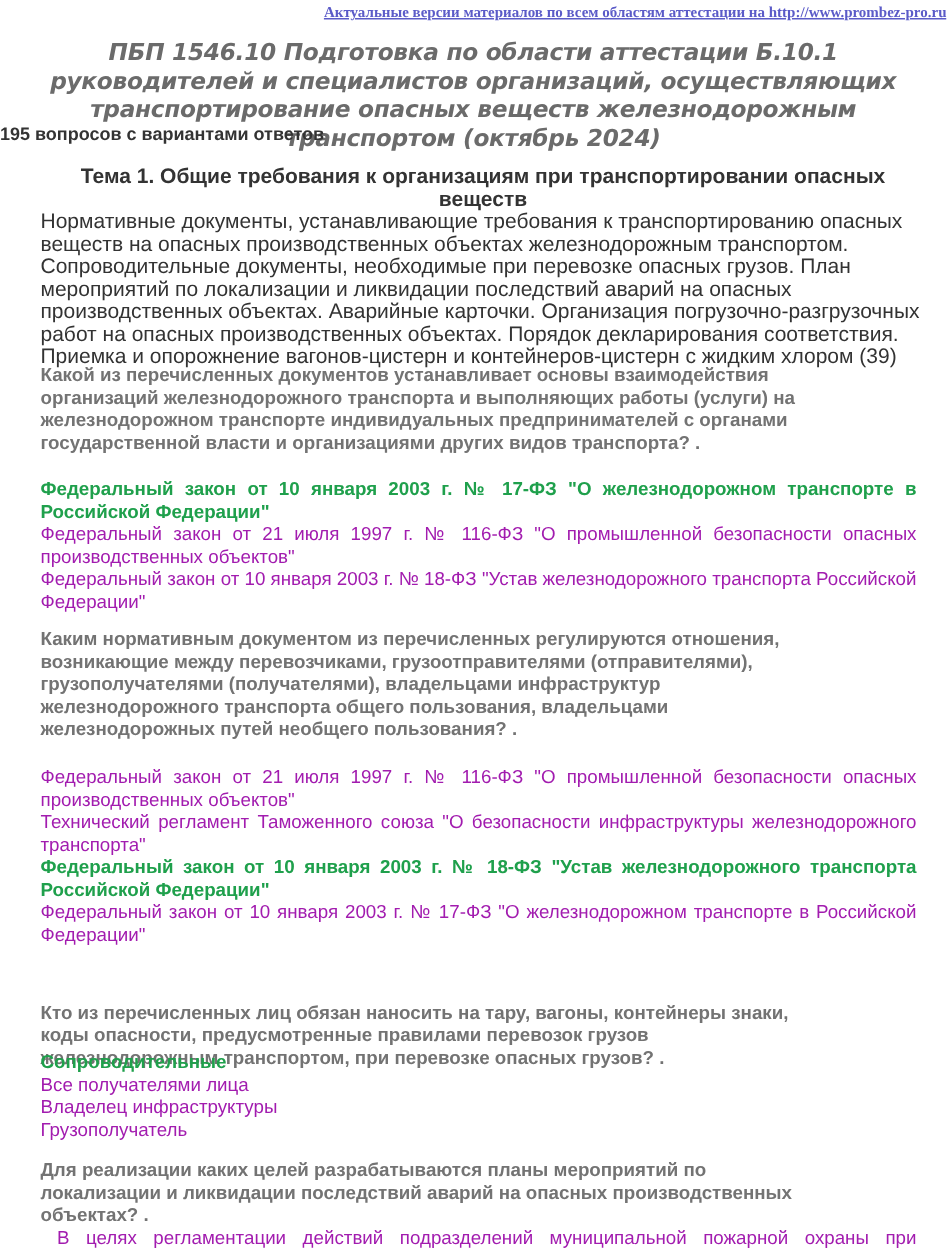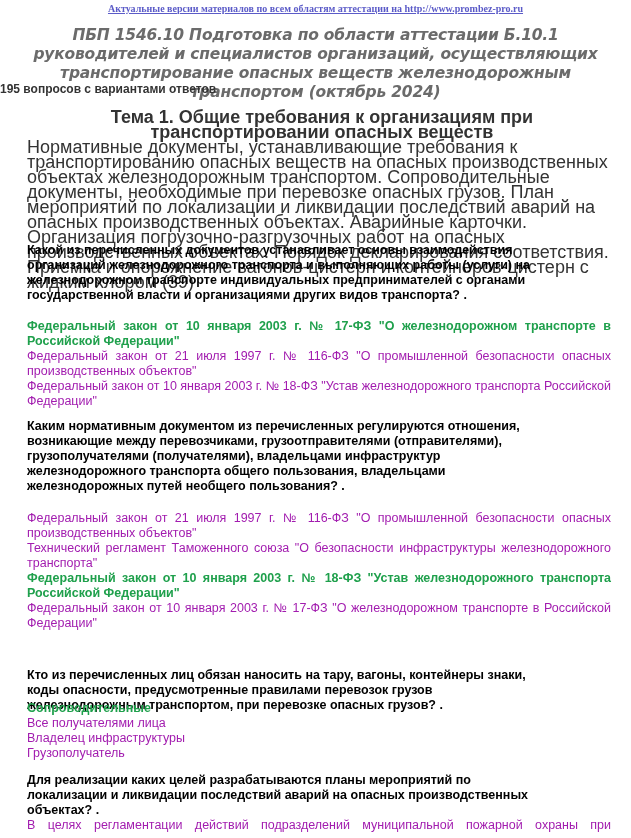--- a/index.html
+++ b/index.html
@@ -1,24 +1,24 @@
 <!DOCTYPE html>
 <html><head>
 <meta charset="utf-8">
 <style>
   html, body { margin: 0; padding: 0; background: #ffffff; }
   body { width: 631px; height: 838px; overflow: hidden; position: relative; font-family: "Liberation Sans", sans-serif; color: #333333; }
-  .top-link { position: absolute; top: 3px; left: 0; width: 631px; text-align: center; font-family: "Liberation Serif", serif; font-size: 10px; color: #5b5bc8; text-decoration: underline; font-weight: bold; }
+  .top-link { position: absolute; top: 3px; left: 0; width: 631px; text-align: right; font-family: "Liberation Serif", serif; font-size: 10px; color: #5b5bc8; text-decoration: underline; font-weight: bold; }
   .title { position: absolute; top: 26px; left: 20px; width: 591px; text-align: center; font-family: "DejaVu Sans", sans-serif; font-weight: bold; font-size: 15.5px; line-height: 19px; color: #6b6b6b; letter-spacing: -0.2px; font-style: italic; }
   .subtitle { position: absolute; top: 82px; left: 0; width: 631px; font-weight: bold; font-size: 12px; color: #333333; }
-  .topic { position: absolute; top: 110px; left: 27px; width: 590px; font-size: 18px; line-height: 15px; color: #333333; }
+  .topic { position: absolute; top: 110px; left: 27px; width: 590px; font-size: 14px; line-height: 15px; color: #333333; }
   .topic-title { display: block; text-align: center; font-weight: bold; margin-left: 0; }
   .topic-desc { display: block; }
   .block { position: absolute; left: 27px; width: 584px; font-size: 12.5px; line-height: 15px; }
-  .q { font-weight: bold; color: #000000; width: 520px; }
+  .q { font-weight: bold; color: #737373; width: 520px; }
   .ans { text-align: justify; color: #a21caf; }
   .ans.correct { color: #1fa04c; font-weight: bold; }
 </style>
 </head>
 <body>
 
 <a class="top-link">Актуальные версии материалов по всем областям аттестации на http://www.prombez-pro.ru</a>
 <div class="title">ПБП 1546.10 Подготовка по области аттестации Б.10.1 руководителей и специалистов организаций, осуществляющих транспортирование опасных веществ железнодорожным транспортом (октябрь 2024)</div>
 <div class="subtitle">195 вопросов с вариантами ответов</div>
 
@@ -53,14 +53,14 @@
   <div class="ans correct">Сопроводительные</div>
   <div class="ans">Все получателями лица</div>
   <div class="ans">Владелец инфраструктуры</div>
   <div class="ans">Грузополучатель</div>
 </div>
 
 <div class="block" style="top:773px;">
   <div class="q">Для реализации каких целей разрабатываются планы мероприятий по локализации и ликвидации последствий аварий на опасных производственных объектах? .</div>
 </div>
 <div class="block" style="top:818px;">
-  <div class="ans" style="text-align-last:justify;">В целях регламентации действий подразделений муниципальной пожарной охраны при</div>
+  <div class="ans" style="text-align-last:justify;margin-left:11px;">В целях регламентации действий подразделений муниципальной пожарной охраны при</div>
 </div>
 
 </body></html>

